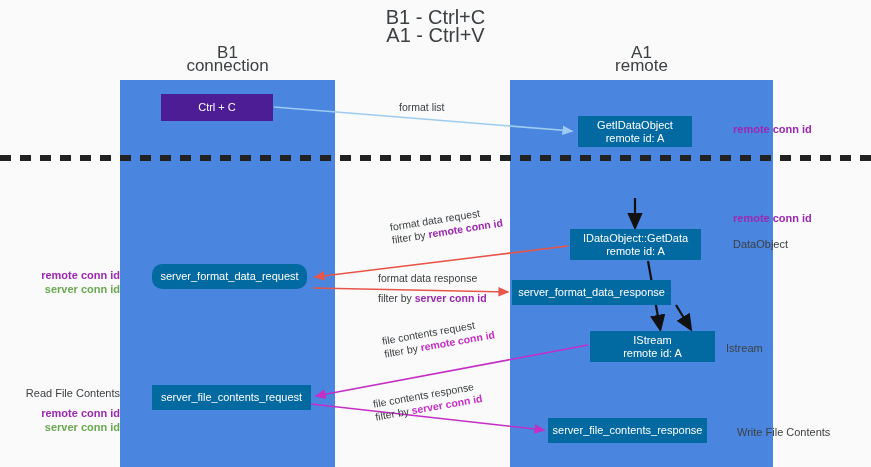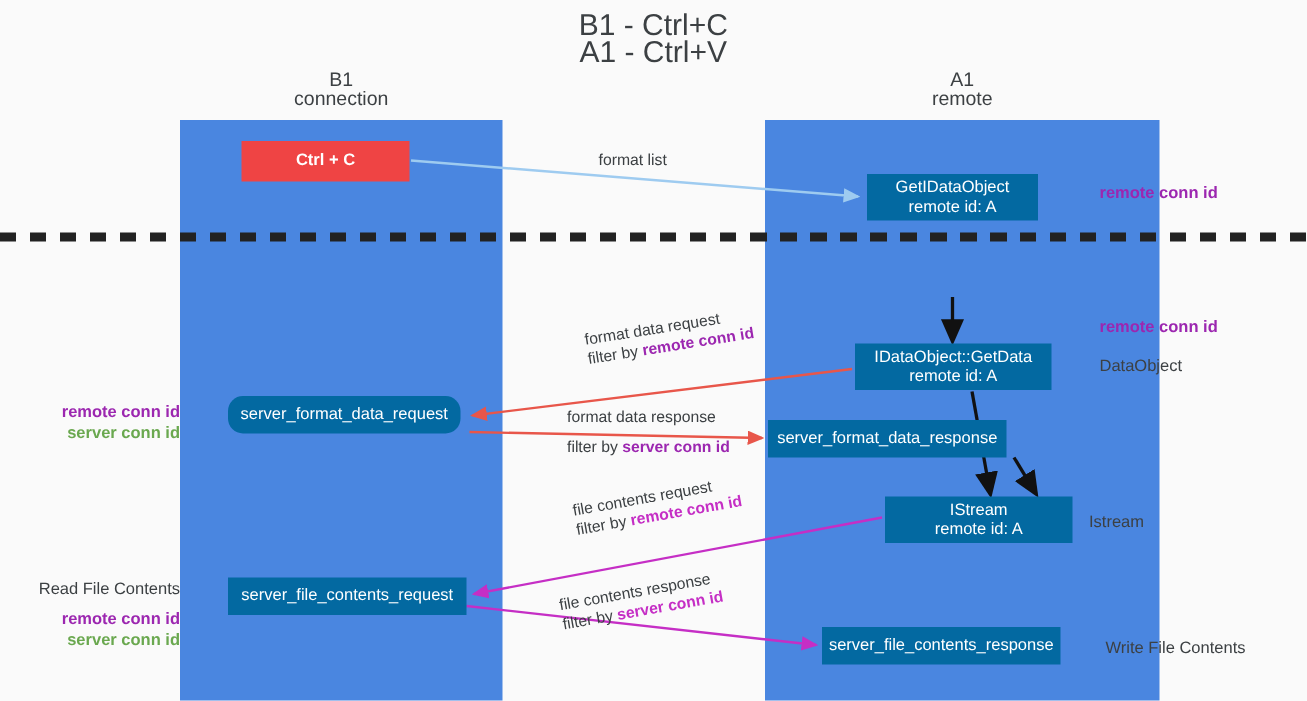--- a/index.html
+++ b/index.html
@@ -19,36 +19,36 @@
   #lane-a1{left:510px;top:80px;width:263px;height:387px;}
 
   
   .title{
     position:absolute;left:0;width:871px;text-align:center;
     font-size:20px;color:#3c4043;line-height:18px;
   }
   #diagram-title{top:8px;}
 
   .lane-head{
-    position:absolute;text-align:center;font-size:13px;
+    position:absolute;text-align:center;font-size:17px;
     color:#3c4043;line-height:13px;
   }
   #head-b1{left:120px;top:46px;width:215px;}
   #head-a1{left:510px;top:46px;width:263px;}
   .lane-head .l2{display:block;}
 
   
   .node{
     position:absolute;display:flex;flex-direction:column;
     align-items:center;justify-content:center;
     color:#ffffff;font-size:11px;line-height:13px;text-align:center;
     box-sizing:border-box;padding:2px 4px;
   }
   .node .sub{display:block;}
-  .green{background:#ef4444;font-weight:bold;}
+  .green{background:#4c1d95;}
   .orange{background:#0369a1;}
 
   #n-ctrlc   {left:161px;top:94px;width:112px;height:27px;}
   #n-dataobj {left:578px;top:116px;width:114px;height:31px;}
   #n-ctrlv   {left:578px;top:172px;width:114px;height:25px;}
   #n-getdata {left:570px;top:229px;width:131px;height:31px;}
   #n-sfdreq  {left:152px;top:264px;width:155px;height:25px;border-radius:10px;}
   #n-sfdresp {left:512px;top:280px;width:159px;height:25px;}
   #n-istream {left:590px;top:331px;width:125px;height:31px;}
   #n-sfcreq  {left:152px;top:385px;width:159px;height:25px;}

